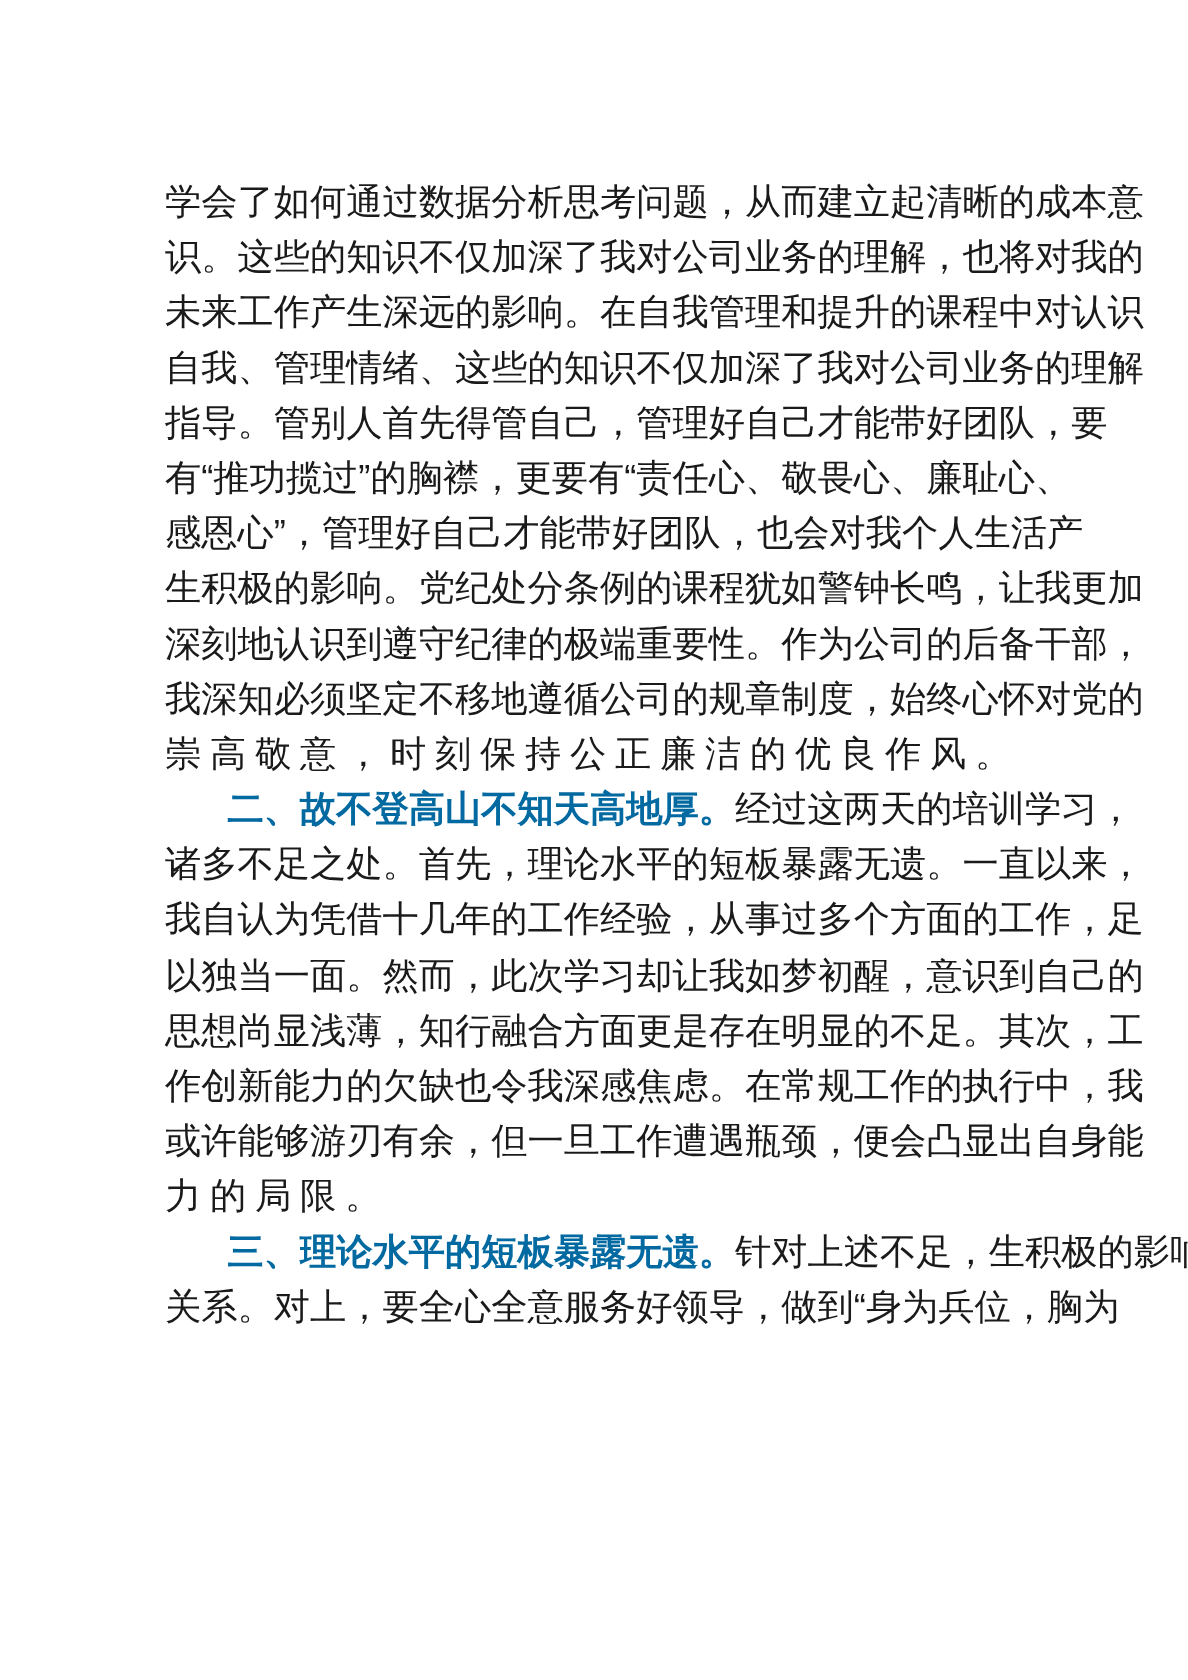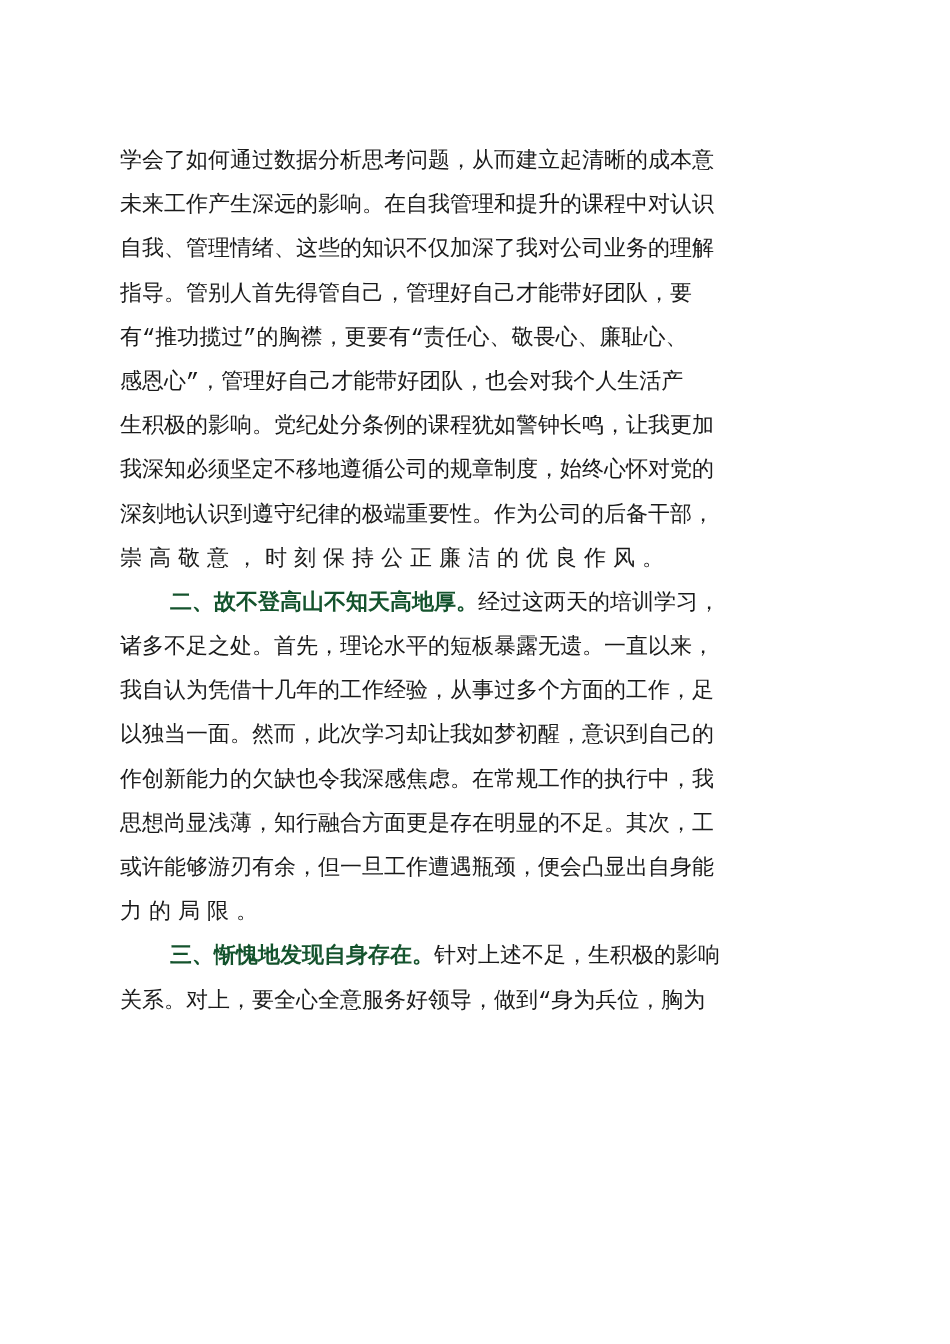--- a/index.html
+++ b/index.html
@@ -1,52 +1,53 @@
 <!DOCTYPE html>
 <html><head>
 <meta charset="utf-8">
 <style>
   html, body { margin: 0; padding: 0; background: #ffffff; }
   body { width: 950px; height: 1344px; position: relative; overflow: hidden; }
   .page { position: absolute; left: 0; top: 0; width: 950px; height: 1344px; background: #ffffff; }
   .body-text { position: absolute; left: 120px; top: 140px; width: 702px; }
   .line {
     height: 44.2px; line-height: 44.2px;
-    font-family: Liberation Mono, monospace;
-    font-size: 22px; color: #1a1a1a;
+    font-family: Liberation Sans, sans-serif;
+    font-size: 29px; color: #1a1a1a;
     text-align: justify; text-align-last: justify;
-    white-space: nowrap; overflow: visible;
+    white-space: nowrap; overflow: visible; margin-left: 12px;
   }
   .line.last { text-align-last: left; }
   .line.indent { padding-left: 50px; }
-  .heading { font-weight: bold; color: #14532d; }
+  .heading { font-weight: bold; color: #0369a1; }
 </style>
 </head>
 <body>
 
 <div class="page">
   <div class="body-text">
 
     <div class="line" style="letter-spacing: 0px; text-align-last: left;">学会了如何通过数据分析思考问题，从而建立起清晰的成本意</div>
+    <div class="line" style="letter-spacing: 0px; text-align-last: left;">识。这些的知识不仅加深了我对公司业务的理解，也将对我的</div>
     <div class="line" style="letter-spacing: 0px; text-align-last: left;">未来工作产生深远的影响。在自我管理和提升的课程中对认识</div>
     <div class="line" style="letter-spacing: 0px; text-align-last: left;">自我、管理情绪、这些的知识不仅加深了我对公司业务的理解</div>
     <div class="line" style="letter-spacing: 0px; text-align-last: left;">指导。管别人首先得管自己，管理好自己才能带好团队，要</div>
     <div class="line" style="letter-spacing: 0px; text-align-last: left;">有“推功揽过”的胸襟，更要有“责任心、敬畏心、廉耻心、</div>
     <div class="line" style="letter-spacing: 0px; text-align-last: left;">感恩心”，管理好自己才能带好团队，也会对我个人生活产</div>
     <div class="line" style="letter-spacing: 0px; text-align-last: left;">生积极的影响。党纪处分条例的课程犹如警钟长鸣，让我更加</div>
+    <div class="line" style="letter-spacing: 0px; text-align-last: left;">深刻地认识到遵守纪律的极端重要性。作为公司的后备干部，</div>
     <div class="line" style="letter-spacing: 0px; text-align-last: left;">我深知必须坚定不移地遵循公司的规章制度，始终心怀对党的</div>
-    <div class="line" style="letter-spacing: 0px; text-align-last: left;">深刻地认识到遵守纪律的极端重要性。作为公司的后备干部，</div>
     <div class="line last" style="letter-spacing: 7px;">崇高敬意，时刻保持公正廉洁的优良作风。</div>
 
     <div class="line indent" style="letter-spacing: 0px; text-align-last: left;"><span class="heading">二、故不登高山不知天高地厚。</span><span>经过这两天的培训学习，</span></div>
     <div class="line" style="letter-spacing: 0px; text-align-last: left;">诸多不足之处。首先，理论水平的短板暴露无遗。一直以来，</div>
     <div class="line" style="letter-spacing: 0px; text-align-last: left;">我自认为凭借十几年的工作经验，从事过多个方面的工作，足</div>
     <div class="line" style="letter-spacing: 0px; text-align-last: left;">以独当一面。然而，此次学习却让我如梦初醒，意识到自己的</div>
+    <div class="line" style="letter-spacing: 0px; text-align-last: left;">思想尚显浅薄，知行融合方面更是存在明显的不足。其次，工</div>
     <div class="line" style="letter-spacing: 0px; text-align-last: left;">作创新能力的欠缺也令我深感焦虑。在常规工作的执行中，我</div>
-    <div class="line" style="letter-spacing: 0px; text-align-last: left;">思想尚显浅薄，知行融合方面更是存在明显的不足。其次，工</div>
     <div class="line" style="letter-spacing: 0px; text-align-last: left;">或许能够游刃有余，但一旦工作遭遇瓶颈，便会凸显出自身能</div>
     <div class="line last" style="letter-spacing: 7px;">力的局限。</div>
 
-    <div class="line indent" style="letter-spacing: 0px; text-align-last: left;"><span class="heading">三、惭愧地发现自身存在。</span><span>针对上述不足，生积极的影响</span></div>
+    <div class="line indent" style="letter-spacing: 0px; text-align-last: left;"><span class="heading">三、理论水平的短板暴露无遗。</span><span>针对上述不足，生积极的影响</span></div>
     <div class="line" style="letter-spacing: 0px; text-align-last: left;">关系。对上，要全心全意服务好领导，做到“身为兵位，胸为</div>
 
   </div>
 </div>
 
 </body></html>

